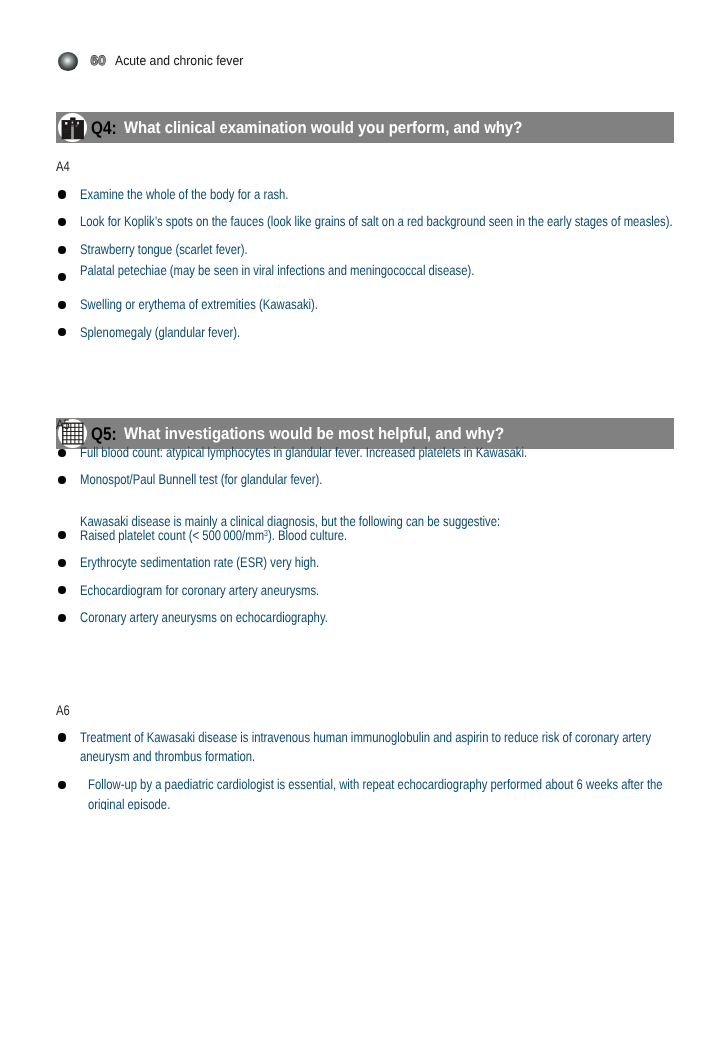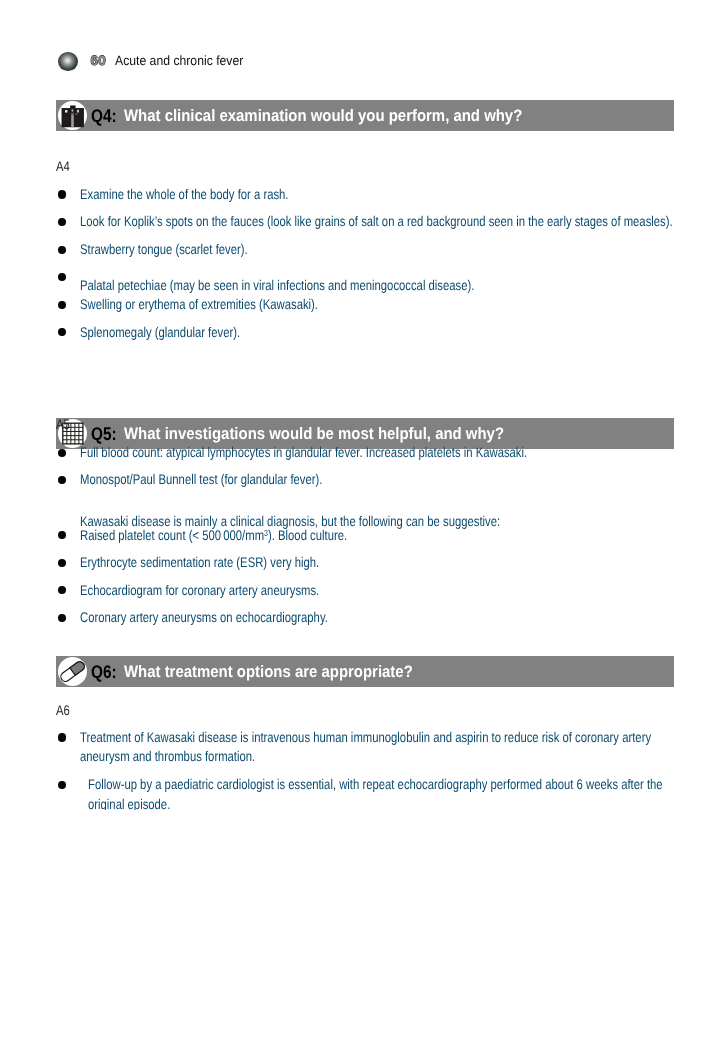--- a/index.html
+++ b/index.html
@@ -16,21 +16,21 @@
              #f2f5f4 0%, #c8cdcc 14%, #8e9594 30%, #545a5a 50%, #2c3131 68%, #131616 85%, #050707 100%);}
   .rh-num{position:absolute;left:33.6px;top:1px;height:25px;line-height:25px;
           font-size:13.6px;font-weight:700;color:#8c8c8c;white-space:pre;
           -webkit-text-stroke:0.9px #141414;paint-order:stroke fill;}
   .rh-title{position:absolute;left:57.5px;top:1px;height:25px;line-height:25px;
             font-size:13.4px;color:#111111;white-space:pre;
             transform:scaleX(0.912);transform-origin:left center;}
 
   
   .qbar{position:absolute;left:56px;width:617.8px;height:31.4px;background:#818181;}
-  .qbar.q4{top:100px;} .qbar.q5{top:370px;margin-top:48px;} .qbar.q6{top:656px;}
+  .qbar.q4{top:112px;} .qbar.q5{top:370px;margin-top:48px;} .qbar.q6{top:656px;}
   .qdisc{position:absolute;left:1.7px;top:1.1px;width:29.3px;height:29.3px;border-radius:50%;background:#ffffff;}
   .qicon{position:absolute;left:1.7px;top:1.1px;width:29.3px;height:29.3px;}
   .qnum{position:absolute;left:35.3px;top:0;height:31.4px;line-height:31.4px;color:#000000;
         font-size:18.4px;font-weight:700;white-space:pre;
         transform:scaleX(0.838);transform-origin:left center;}
   .qtext{position:absolute;left:68.1px;top:0;height:31.4px;line-height:31.4px;color:#ffffff;
          font-size:16.6px;font-weight:700;white-space:pre;
          transform:scaleX(0.9);transform-origin:left center;}
 
   
@@ -80,21 +80,21 @@
       </div>
       <div class="dot" style="top: 190.4px;"></div>
       <div class="para" style="top: 212.36px;">
         <span class="sq">Look for Koplik’s spots on the fauces (look like grains of salt on a red background seen in the early stages of measles).</span>
       </div>
       <div class="dot" style="top: 217.96px;"></div>
       <div class="para" style="top: 239.92px;">
         <span class="sq">Strawberry tongue (scarlet fever).</span>
       </div>
       <div class="dot" style="top: 245.52px;"></div>
-      <div class="para" style="top: 276px;">
+      <div class="para" style="top: 261px;">
         <span class="sq">Palatal petechiae (may be seen in viral infections and meningococcal disease).</span>
       </div>
       <div class="dot" style="top: 273.08px;"></div>
       <div class="para" style="top: 295.04px;">
         <span class="sq">Swelling or erythema of extremities (Kawasaki).</span>
       </div>
       <div class="dot" style="top: 300.64px;"></div>
       <div class="para" style="top: 322.6px;">
         <span class="sq">Splenomegaly (glandular fever).</span>
       </div>
@@ -140,33 +140,20 @@
       <div class="para" style="top: 580.7px;">
         <span class="sq">Echocardiogram for coronary artery aneurysms.</span>
       </div>
       <div class="dot" style="top: 586.3px;"></div>
       <div class="para" style="top: 608.26px;">
         <span class="sq">Coronary artery aneurysms on echocardiography.</span>
       </div>
       <div class="dot" style="top: 613.86px;"></div>
     </div>
 
-  <div class="qbar q6">
-    <div class="qdisc"></div>
-    <div class="qicon">
-      <svg viewBox="0 0 28.7 28.7" width="29.3" height="29.3">
-        <g transform="rotate(-36.3 14.25 14.3)">
-          <rect x="1.15" y="9.8" width="26.2" height="9.0" rx="4.5" fill="#ffffff" stroke="#171717" stroke-width="1.15"></rect>
-          <path d="M14.25 9.8h8.6a4.5 4.5 0 0 1 0 9.0h-8.6z" fill="#77787c" stroke="#161616" stroke-width="1.15"></path>
-        </g>
-      </svg>
-    </div>
-    <div class="qnum">Q6:</div>
-    <div class="qtext">What treatment options are appropriate?</div>
-  </div>
   <div class="acode a6">A6</div>
   <div class="answer-body">
       <div class="para" style="top: 727.8px;">
         <span class="sq">Treatment of Kawasaki disease is intravenous human immunoglobulin and aspirin to reduce risk of coronary artery aneurysm and thrombus formation.</span>
       </div>
       <div class="dot" style="top: 733.4px;"></div>
       <div class="para" style="top: 774.96px; margin-left: 8px;">
         <span class="sq">Follow-up by a paediatric cardiologist is essential, with repeat echocardiography performed about 6 weeks after the original episode.</span>
       </div>
       <div class="dot" style="top: 780.56px;"></div>

